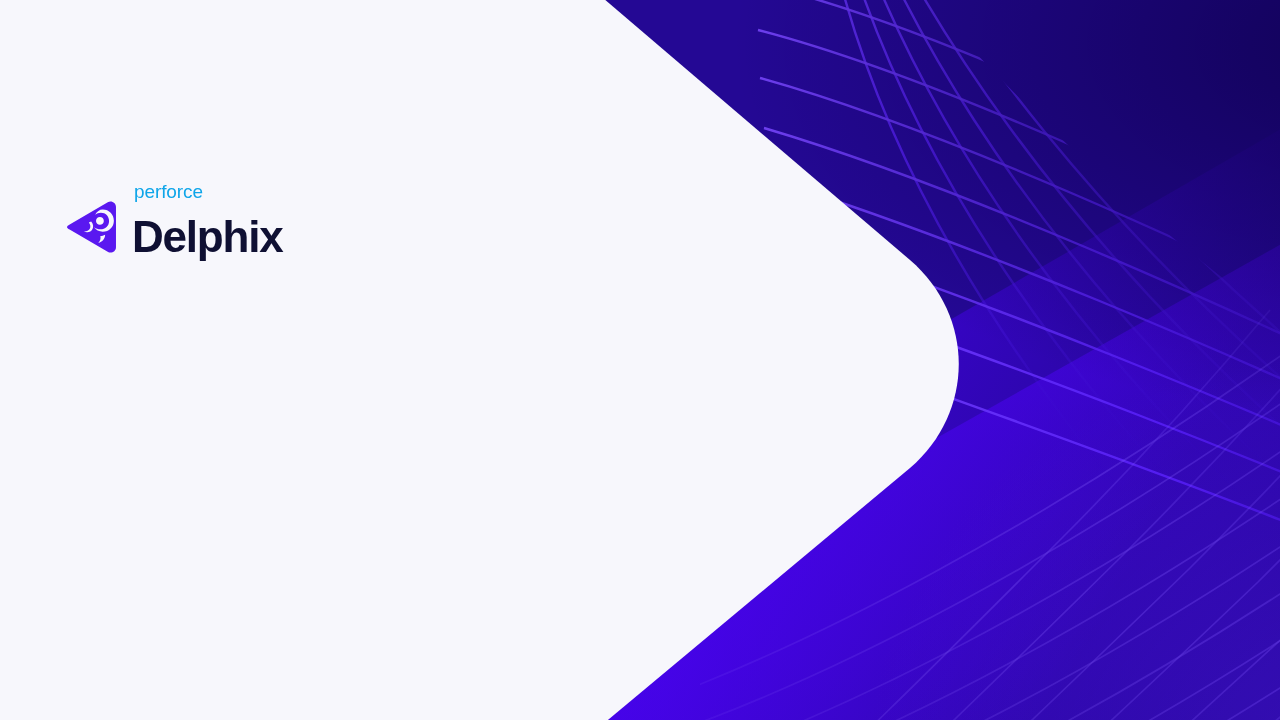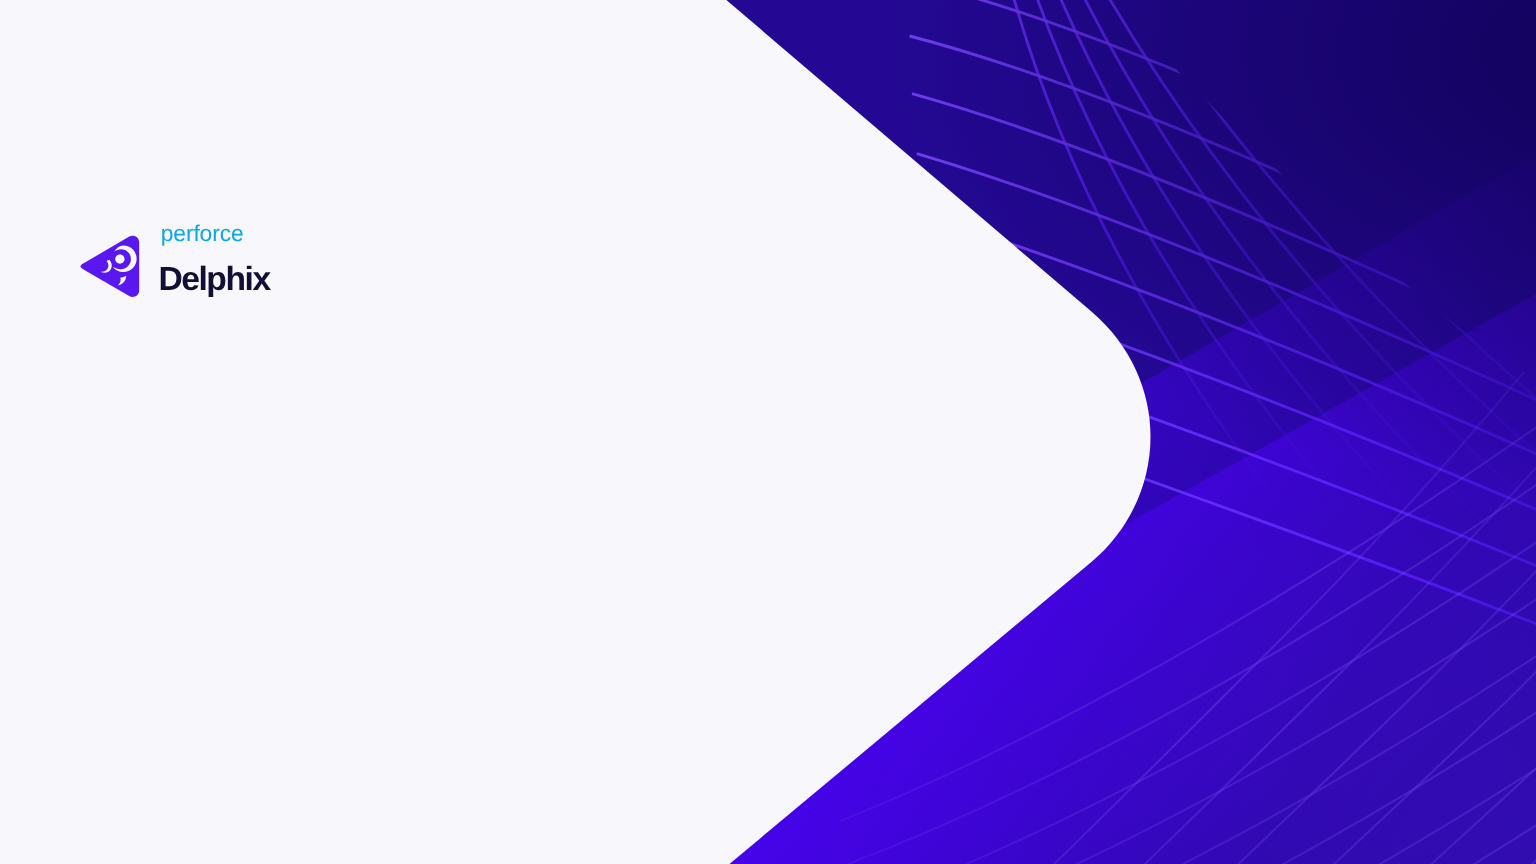--- a/index.html
+++ b/index.html
@@ -105,21 +105,21 @@
     line-height: 1;
   }
   .logo-perforce {
     font-size: 19px;
     font-weight: 500;
     letter-spacing: -0.1px;
     color: #0ea5e9;
     margin-left: 2px;
   }
   .logo-delphix {
-    font-size: 28px;
+    font-size: 44px;
     font-weight: 700;
     letter-spacing: -1.2px;
     color: #0f1033;
     margin-top: 14px;
   }
 
   .headline {
     position: absolute;
     left: 0;
     top: 312px;

